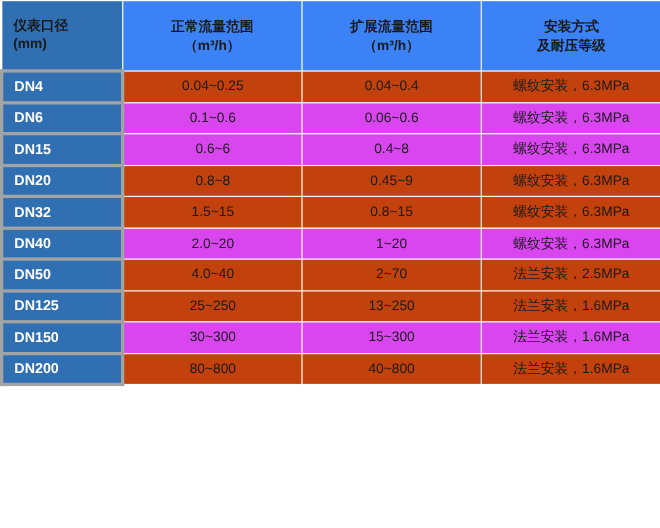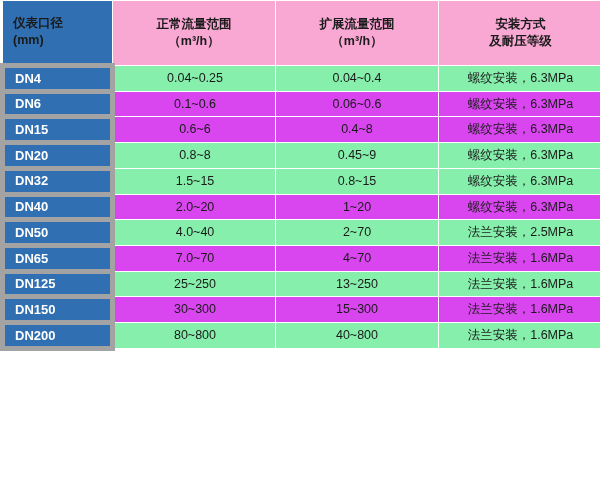--- a/index.html
+++ b/index.html
@@ -23,21 +23,21 @@
     border: 1px solid #ffffff;
     text-align: center;
     vertical-align: middle;
     font-size: 12.5px;
     color: #1a1a1a;
     padding: 0;
     line-height: 1.35;
   }
   
   thead th {
-    background: #f9a8d4;
+    background: #3b82f6;
     color: #ffffff;
     font-weight: bold;
     font-size: 13.5px;
     height: 62px;
     border: 1px solid #2f6fb2;
   }
   thead th.col-dn {
     background: #2f6fb2;
     text-align: left;
     padding-left: 10px;
@@ -46,25 +46,25 @@
     display: block;
   }
   
   td.dn-cell {
     background: #2f6fb2;
     color: #ffffff;
     font-weight: bold;
     font-size: 13px;
     text-align: left;
     padding-left: 10px;
-    border: 5px solid #a3a3a3;
+    border: 3px solid #a3a3a3;
   }
   
   tr.row-even td.data-cell {
-    background: #86efac;
+    background: #c2410c;
   }
   tr.row-odd td.data-cell {
     background: #d946ef;
   }
   tr.row-even td.dn-cell,
   tr.row-odd td.dn-cell {
     background: #2f6fb2;
   }
   col.c1 { width: 110px; }
   col.c2 { width: 163px; }
@@ -137,26 +137,20 @@
       <td class="data-cell">2.0~20</td>
       <td class="data-cell">1~20</td>
       <td class="data-cell">螺纹安装，6.3MPa</td>
     </tr>
     <tr class="row-even">
       <td class="dn-cell">DN50</td>
       <td class="data-cell">4.0~40</td>
       <td class="data-cell">2~70</td>
       <td class="data-cell">法兰安装，2.5MPa</td>
     </tr>
-    <tr class="row-odd">
-      <td class="dn-cell">DN65</td>
-      <td class="data-cell">7.0~70</td>
-      <td class="data-cell">4~70</td>
-      <td class="data-cell">法兰安装，1.6MPa</td>
-    </tr>
     <tr class="row-even">
       <td class="dn-cell">DN125</td>
       <td class="data-cell">25~250</td>
       <td class="data-cell">13~250</td>
       <td class="data-cell">法兰安装，1.6MPa</td>
     </tr>
     <tr class="row-odd">
       <td class="dn-cell">DN150</td>
       <td class="data-cell">30~300</td>
       <td class="data-cell">15~300</td>

